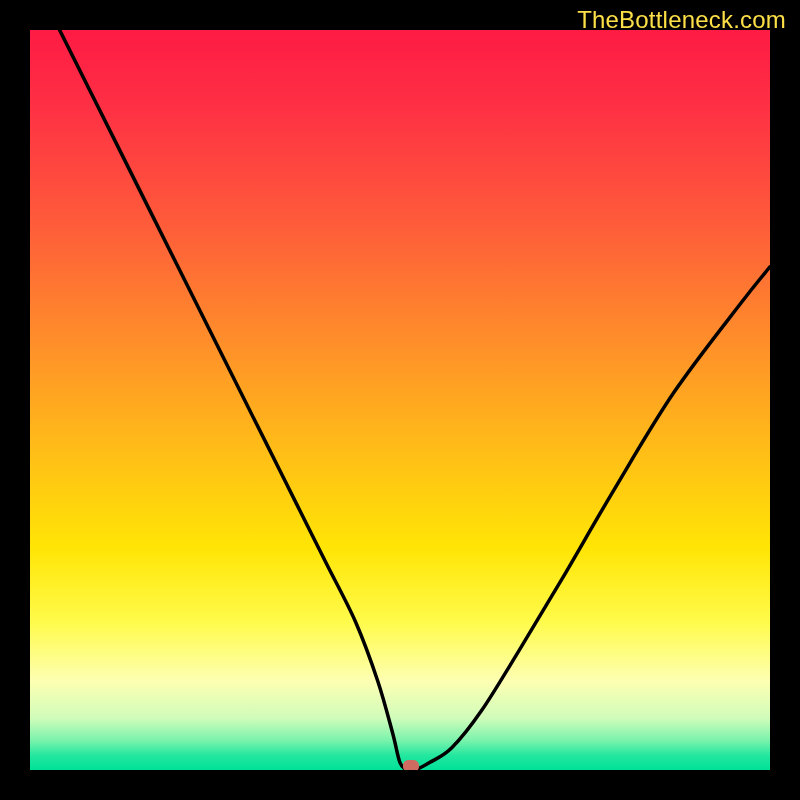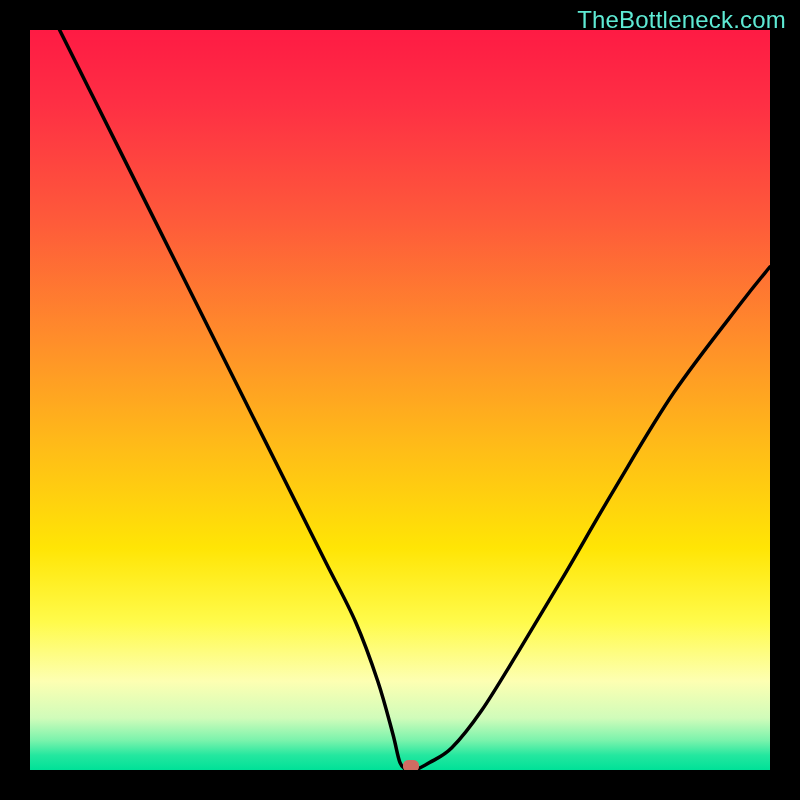--- a/index.html
+++ b/index.html
@@ -14,21 +14,21 @@
   .frame {
     position: relative;
     width: 800px;
     height: 800px;
     background: #000;
   }
   .watermark {
     position: absolute;
     top: 6px;
     right: 14px;
-    color: #5eead4;
+    color: #fde047;
     font-size: 24px;
     font-weight: 400;
     letter-spacing: 0.2px;
     z-index: 10;
   }
   .plot {
     position: absolute;
     left: 30px;
     top: 30px;
     width: 740px;

